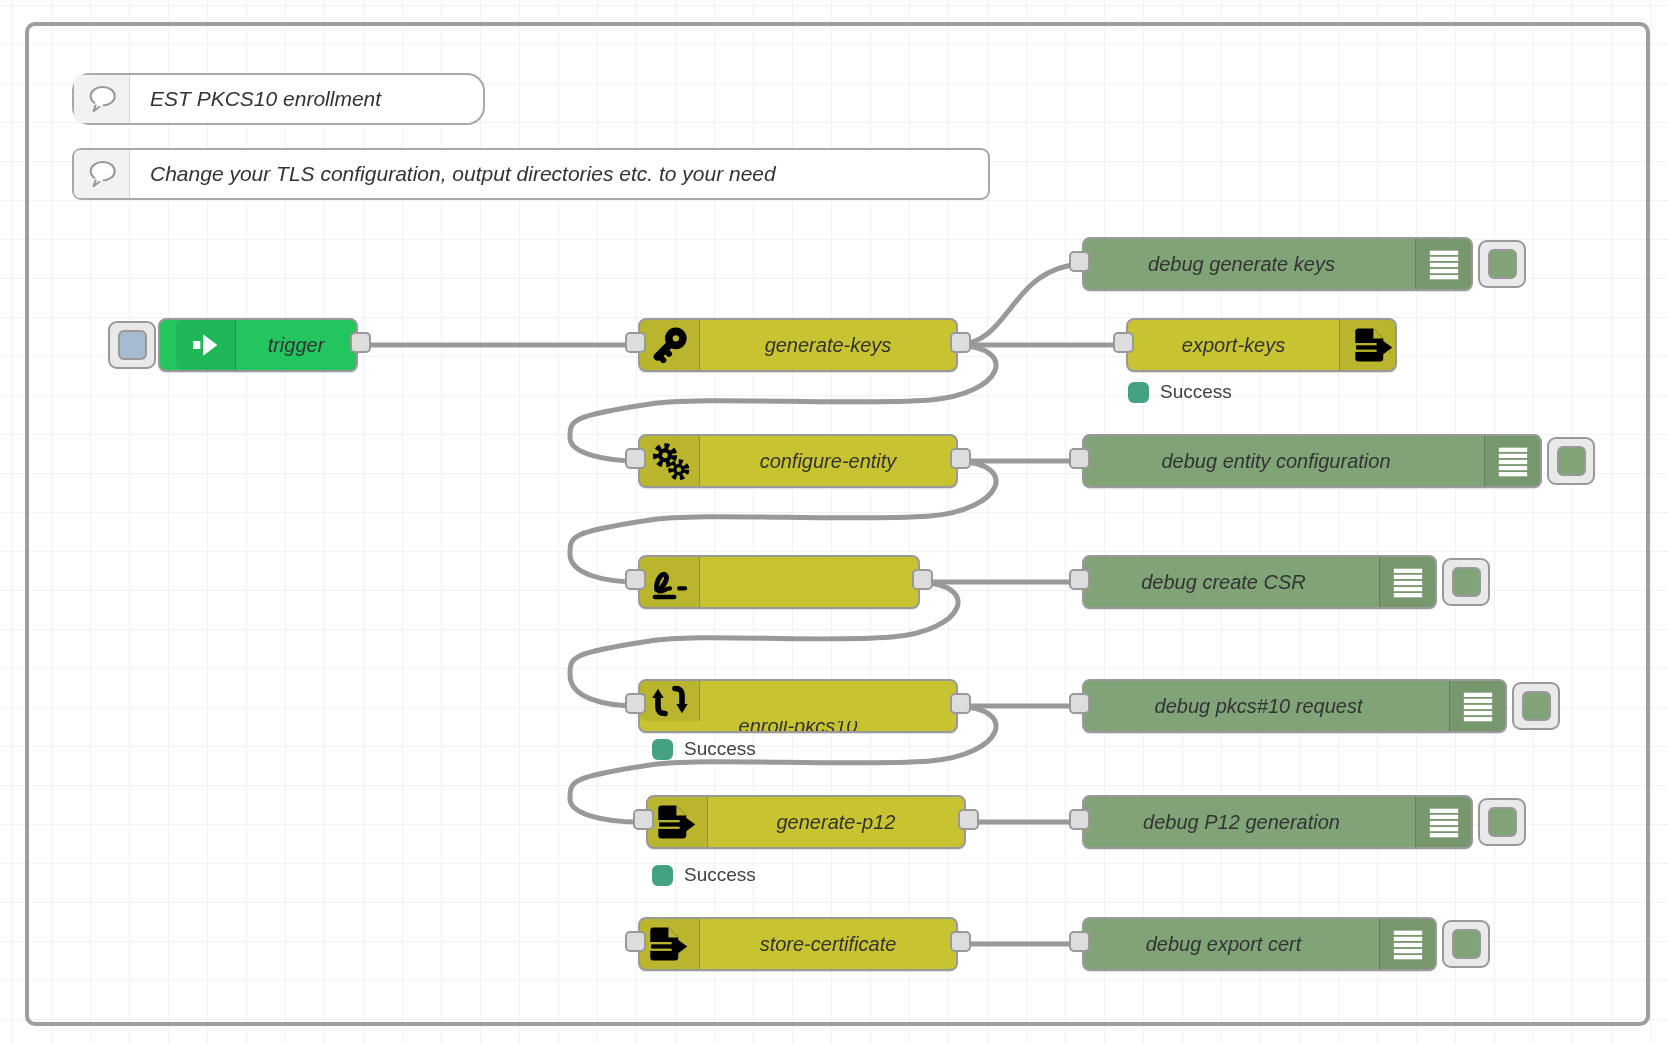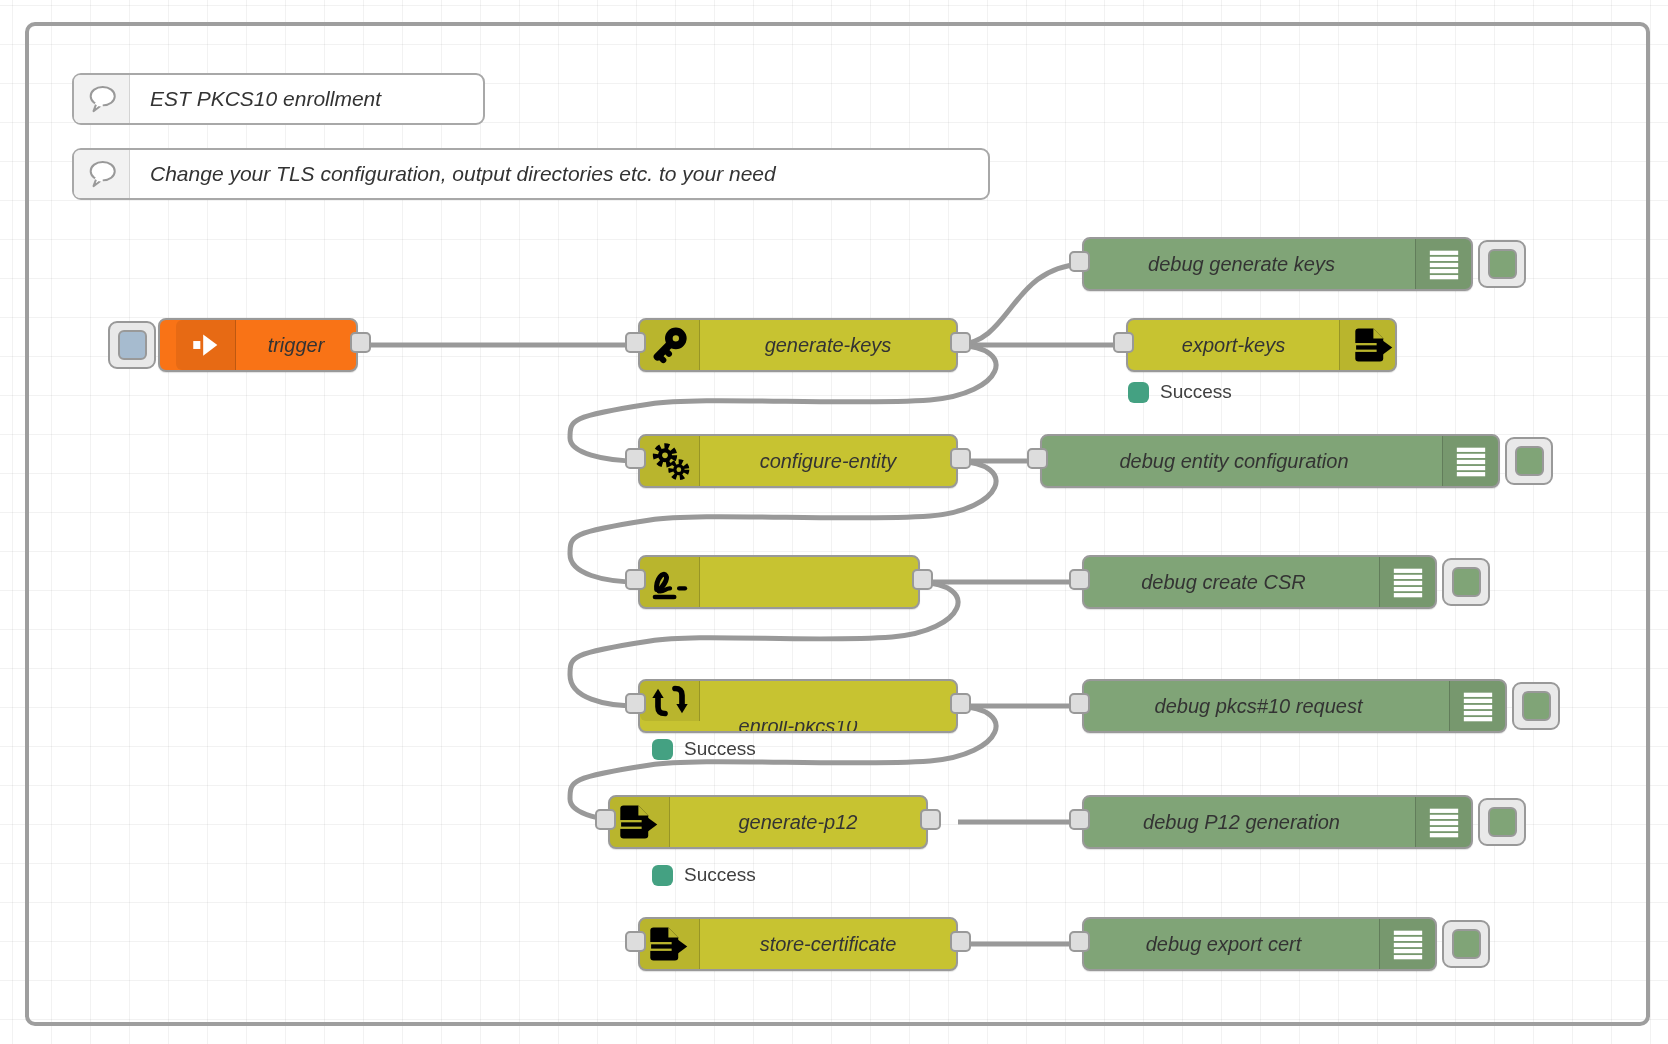--- a/index.html
+++ b/index.html
@@ -20,21 +20,21 @@
   }
   svg.wires { position:absolute; left:0; top:0; width:1668px; height:1044px; pointer-events:none; }
   svg.wires path { stroke:#999; stroke-width:5; fill:none; pointer-events:stroke; }
 
   .nr-node {
     position:absolute; height:54px; display:flex; align-items:stretch;
     border:2px solid #999; border-radius:8px; color:#333;
     box-shadow:0 1px 1px rgba(0,0,0,0.12);
   }
   .nr-node.func   { background:#c7c331;font-style:italic; }
-  .nr-node.inject { background:#f97316;padding-left:16px; }
+  .nr-node.inject { background:#22c55e;padding-left:16px; }
   .nr-node.debug  { background:#80a477;gap:16px; }
 
   .icon-area {
     width:60px; display:flex; align-items:center; justify-content:center;
     background:rgba(0,0,0,0.07); flex:0 0 auto;
   }
   .icon-area.left  { border-right:1px solid rgba(0,0,0,0.18); border-radius:6px 0 0 6px; }
   .icon-area.right { border-left:1px solid rgba(0,0,0,0.18); border-radius:0 6px 6px 0; width:56px; }
   .nr-label {
     flex:1; display:flex; align-items:center; justify-content:center;
@@ -97,21 +97,21 @@
   <path d="M958,461 H1082"></path>
   <path d="M958,461 C1020,464 1003,510 930,516 C848,522 700,512 650,520 C570,532 570,536 570,554 C570,574 604,582 638,582"></path>
   <path d="M920,582 H1082"></path>
   <path d="M920,582 C982,585 965,631 892,637 C810,643 700,633 650,641 C570,653 570,657 570,675 C570,698 604,706 638,706"></path>
   <path d="M958,706 H1082"></path>
   <path d="M958,706 C1020,709 1003,755 930,761 C848,767 700,757 650,765 C570,777 570,781 570,799 C570,814 604,822 638,822"></path>
   <path d="M958,822 H1082"></path>
   <path d="M958,944 H1082"></path>
 </svg>
 
-<div class="comment" style="left:72px; top:73px; width:413px;">
+<div class="comment" style="left:72px; top:73px; width:413px;border-radius:18px;">
   <div class="icon-area">
     <svg viewBox="0 0 24 24" width="34" height="34">
       <ellipse cx="12.5" cy="10" rx="8.5" ry="6.5" fill="#fff" stroke="#999" stroke-width="1.4"></ellipse>
       <path d="M8,15.2 L6,20.6 L11.8,16.2 Z" fill="#fff" stroke="#999" stroke-width="1.4" stroke-linejoin="round"></path>
       <path d="M7.5,14.5 Q10,16.2 12.5,16.4" fill="none" stroke="#fff" stroke-width="2.5"></path>
     </svg>
   </div>
   <div class="nr-label">EST PKCS10 enrollment</div>
 </div>
 
@@ -197,21 +197,21 @@
       <circle cx="17.3" cy="17.2" r="4.4" fill="none" stroke="#000" stroke-width="3.8" stroke-dasharray="2.2 1.9"></circle>
       <circle cx="17.3" cy="17.2" r="3.4" fill="#000"></circle>
       <circle cx="17.3" cy="17.2" r="1.4" fill="#b9b52d"></circle>
     </svg>
   </div>
   <div class="nr-label">configure-entity</div>
   <div class="port in"></div>
   <div class="port out"></div>
 </div>
 
-<div class="nr-node debug" style="left:1040px; top:434px; width:460px;">
+<div class="nr-node debug" style="left:1082px; top:434px; width:460px;">
   <div class="nr-label">debug entity configuration</div>
   <div class="icon-area right">
     <svg viewBox="0 0 24 24" width="34" height="34">
       <rect x="2" y="2.6" width="20" height="3" fill="#fff"></rect>
         <rect x="2" y="6.9" width="20" height="3" fill="#fff"></rect>
       <rect x="2" y="11.2" width="20" height="3" fill="#fff"></rect>
         <rect x="2" y="15.5" width="20" height="3" fill="#fff"></rect>
       <rect x="2" y="19.8" width="20" height="3" fill="#fff"></rect>
     </svg>
   </div>
@@ -279,21 +279,21 @@
         <rect x="2" y="15.5" width="20" height="3" fill="#fff"></rect>
       <rect x="2" y="19.8" width="20" height="3" fill="#fff"></rect>
     </svg>
   </div>
   <div class="side-button right">
       <div class="inner green"></div>
     </div>
   <div class="port in"></div>
 </div>
 
-<div class="nr-node func" style="left:608px; top:795px; width:320px;">
+<div class="nr-node func" style="left:646px; top:795px; width:320px;">
   <div class="icon-area left" style="overflow:visible;">
     <svg viewBox="0 0 28 24" width="46" height="40" style="overflow:visible;">
       <path d="M4,2 h9 l6,6 v12 a2,2 0 0 1 -2,2 h-13 a2,2 0 0 1 -2,-2 v-16 a2,2 0 0 1 2,-2 z" fill="#000"></path>
       <path d="M13,2 v6 h6 z" fill="#b9b52d"></path>
       <rect x="0" y="10.8" width="15" height="5.4" fill="#b9b52d"></rect>
       <rect x="2.5" y="12.2" width="16" height="2.6" fill="#000"></rect>
       <polygon points="18,8.8 18,18.4 24.5,13.5" fill="#000"></polygon>
     </svg>
   </div>
   <div class="nr-label">generate-p12</div>

